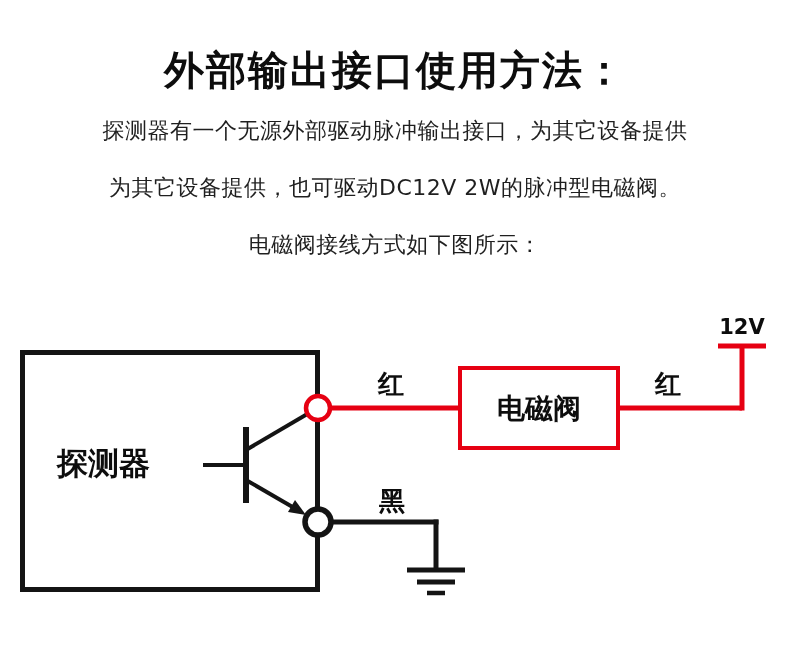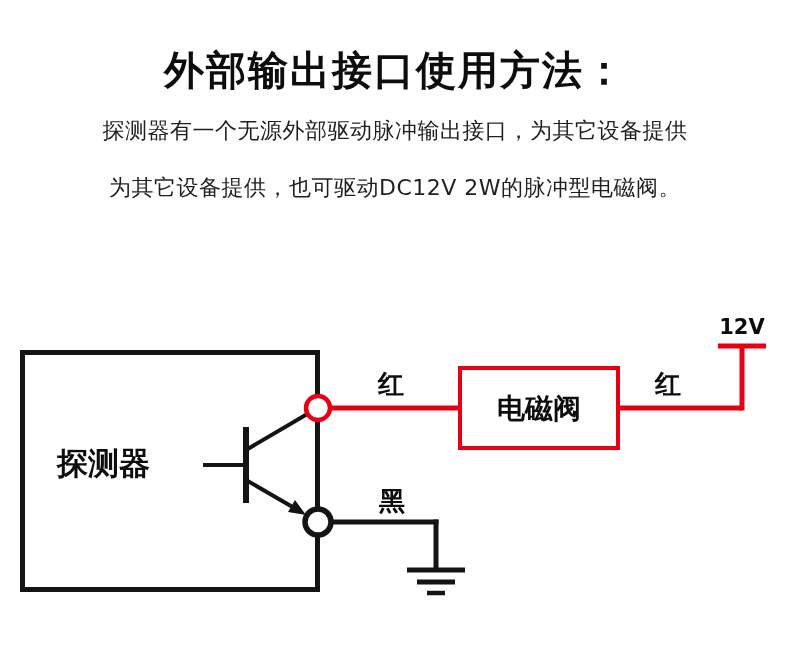--- a/index.html
+++ b/index.html
@@ -59,20 +59,21 @@
 </head>
 <body>
 
 <div class="page">
 
   <h1 class="title">外部输出接口使用方法：</h1>
 
   <div class="description">
     <p>探测器有一个无源外部驱动脉冲输出接口，为其它设备提供</p>
     <p>为其它设备提供，也可驱动DC12V 2W的脉冲型电磁阀。</p>
+    <p>电磁阀接线方式如下图所示：</p>
   </div>
 
   <svg class="diagram" viewBox="0 0 790 358" width="790" height="358" xmlns="http://www.w3.org/2000/svg">
 
     <rect x="22.5" y="52.5" width="295" height="237" fill="#ffffff" stroke="#141414" stroke-width="5"></rect>
 
     <text x="57" y="174" font-size="31">探测器</text>
 
     <g>
       <line x1="203" y1="165" x2="246" y2="165" stroke="#141414" stroke-width="4"></line>

